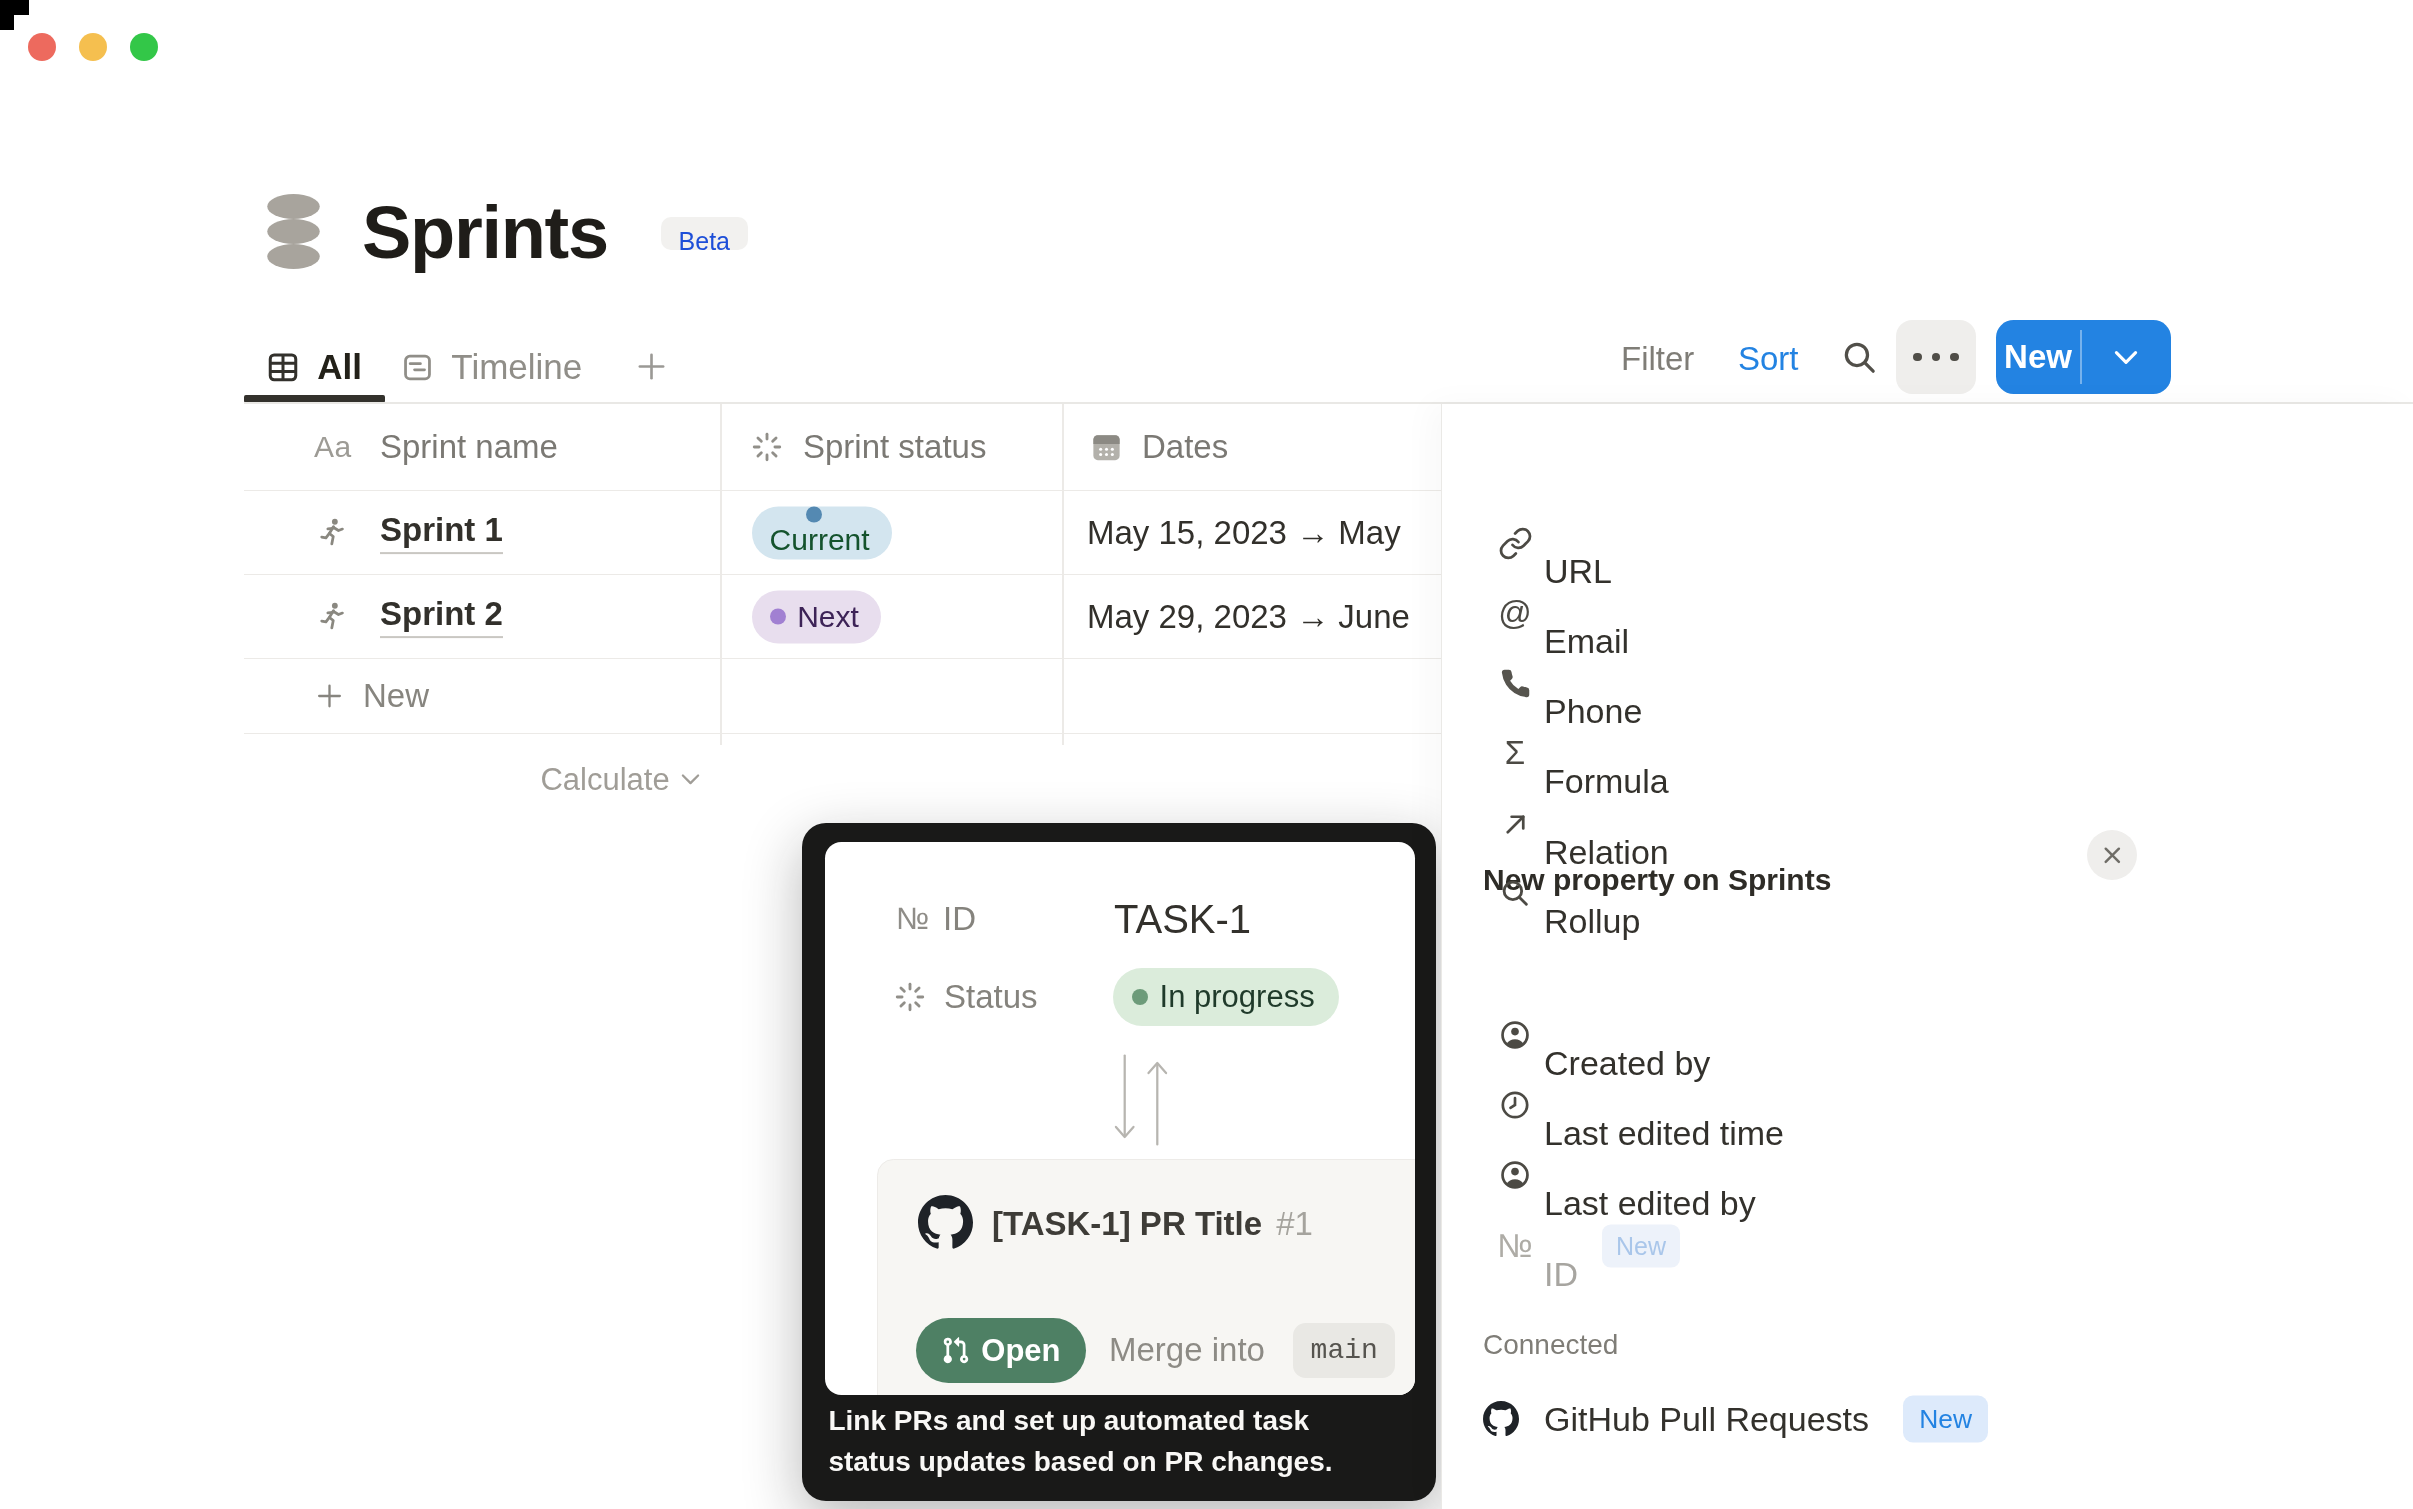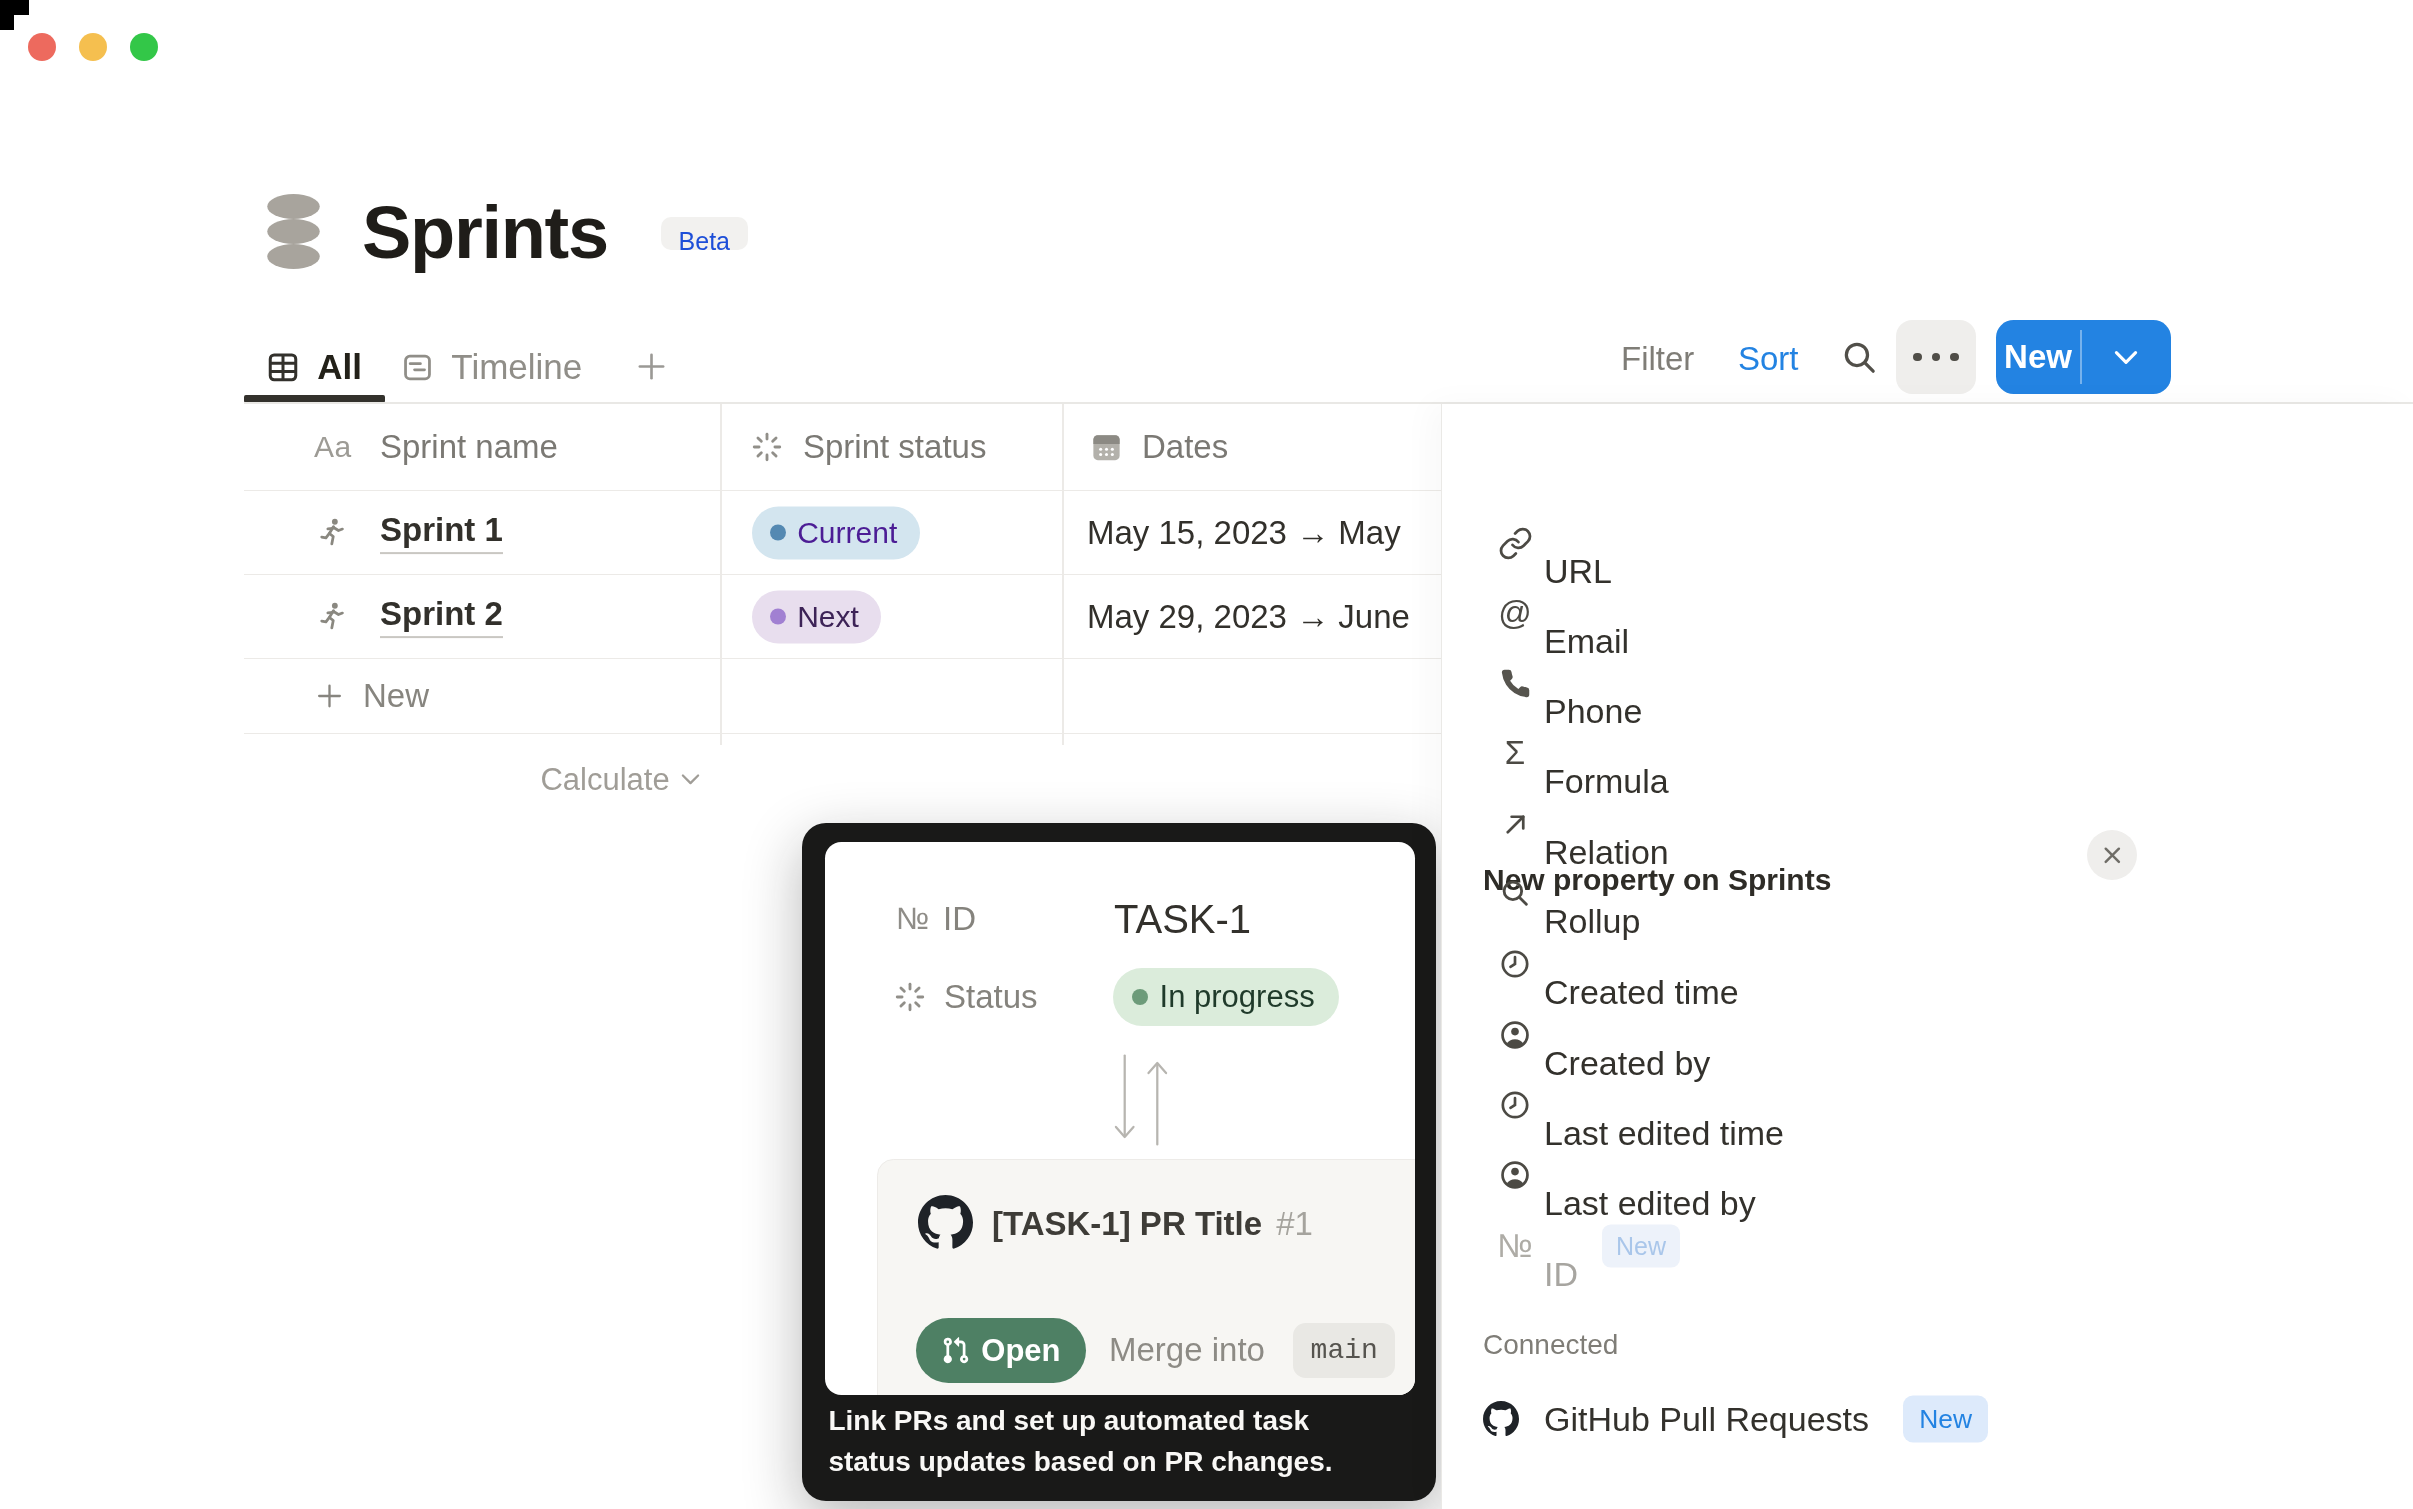--- a/index.html
+++ b/index.html
@@ -69,21 +69,21 @@
   .cellbit{position:absolute;top:50%;transform:translateY(-50%);white-space:nowrap;}
   .th-label{font-size:33px;color:#7b7974;}
   .aa-icon{font-size:30px;color:#9d9b95;letter-spacing:0.6px;}
   .name-icon{left:70px;}
   .name-text{left:136px;font-size:33px;font-weight:600;color:#32302b;
              border-bottom:2.5px solid #c9c7c2;padding-bottom:3.8px;}
   .date-text{left:843px;font-size:33px;color:#32302b;}
   .badge{display:inline-flex;align-items:center;height:53px;border-radius:26.4px;
          padding:0 22.6px 0 17.6px;font-size:30px;left:508px;}
   .badge .bdot{width:16.3px;height:16.3px;border-radius:50%;margin-right:11.3px;flex:0 0 auto;}
-  .badge.current{background:#d3e5ef;color:#4c1d95;}
+  .badge.current{background:#d3e5ef;color:#14532d;flex-direction:column;}
   .badge.current .bdot{background:#5489b2;}
   .badge.next{background:#e8deee;color:#3d2357;}
   .badge.next .bdot{background:#a180d2;}
   .badge.future{background:#e3e2e0;color:#34322e;}
   .badge.future .bdot{background:#8f8e8a;}
   .newrow-plus{left:70px;}
   .newrow-label{left:119px;font-size:33px;color:#87857f;}
   .calc-wrap{position:absolute;top:50%;transform:translateY(-50%);left:0;width:476px;
              display:flex;align-items:center;justify-content:flex-end;gap:11.3px;padding-right:20px;}
   .calc-label{font-size:31px;color:#a09d97;}
@@ -440,29 +440,20 @@
     <div class="pitem" style="top:454px">
       <span class="ic">
         <svg width="34" height="34" viewBox="0 0 24 24" fill="none" stroke="#4c4a44" stroke-width="2" stroke-linecap="round">
           <circle cx="10.5" cy="10.5" r="6.2"></circle>
             <line x1="15.2" y1="15.2" x2="20" y2="20"></line>
         </svg>
       </span>
       <span class="lb">Rollup</span>
     </div>
 
-    <div class="pitem" style="top:525px">
-      <span class="ic">
-        <svg width="34" height="34" viewBox="0 0 24 24" fill="none" stroke="#4c4a44" stroke-width="1.9" stroke-linecap="round">
-          <circle cx="12" cy="12" r="8.6"></circle>
-            <polyline points="12,7.2 12,12 8.8,14"></polyline>
-        </svg>
-      </span>
-      <span class="lb">Created time</span>
-    </div>
 
     <div class="pitem" style="top:596px">
       <span class="ic">
         <svg width="34" height="34" viewBox="0 0 24 24" fill="none">
           <circle cx="12" cy="12" r="8.8" stroke="#4c4a44" stroke-width="1.9"></circle>
           <circle cx="12" cy="9.6" r="2.7" fill="#4c4a44"></circle>
           <path d="M5.9 18.3a7.2 7.2 0 0112.2 0 8.8 8.8 0 01-12.2 0z" fill="#4c4a44"></path>
         </svg>
       </span>
       <span class="lb">Created by</span>

